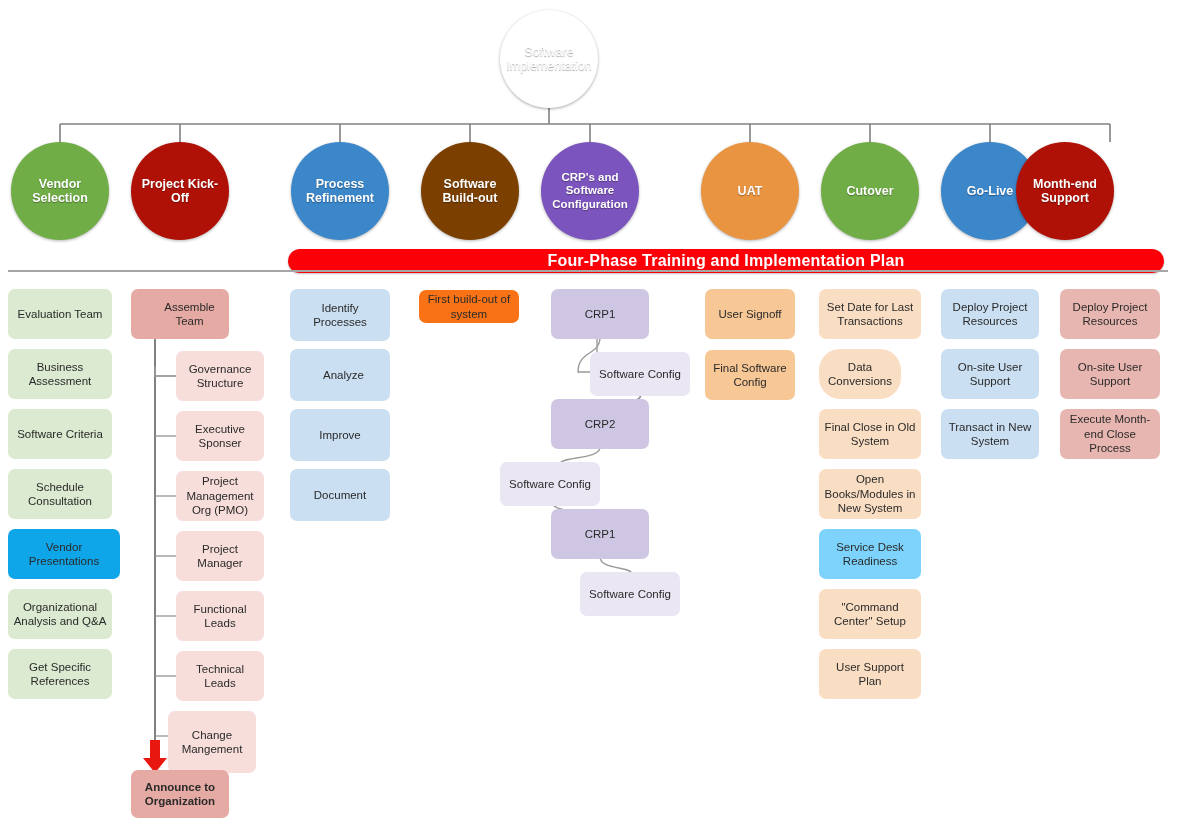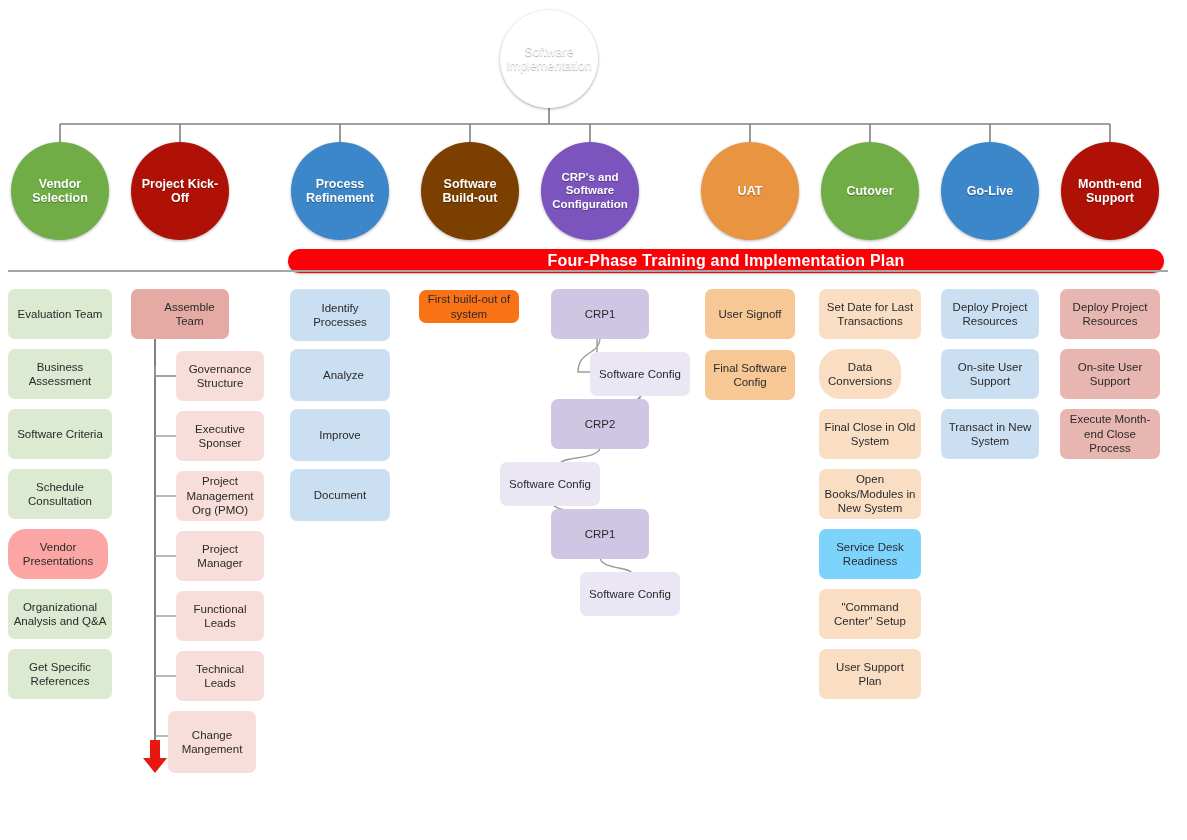--- a/index.html
+++ b/index.html
@@ -136,21 +136,21 @@
   </div>
   <div class="circle phase" style="left:701px;top:142px;background:#e89440;">
     <span>UAT</span>
   </div>
   <div class="circle phase" style="left:821px;top:142px;background:#70ad47;">
     <span>Cutover</span>
   </div>
   <div class="circle phase" style="left:941px;top:142px;background:#3b87ca;">
     <span>Go-Live</span>
   </div>
-  <div class="circle phase" style="left:1061px;top:142px;background:#b01106;">
+  <div class="circle phase" style="left:1016px;top:142px;background:#b01106;">
     <span>Month-end Support</span>
   </div>
 
   <div class="banner" style="left:288px;top:249px;width:876px;height:24px;">
     <span>Four-Phase Training and Implementation Plan</span>
   </div>
 
   <div class="divider" style="left:8px;top:270px;width:1160px;"></div>
 
   <div class="node" style="left:8px;top:289px;width:104px;height:50px;background:#dbead0;">
@@ -158,21 +158,21 @@
     </div>
   <div class="node" style="left:8px;top:349px;width:104px;height:50px;background:#dbead0;">
     <span>Business Assessment</span>
     </div>
   <div class="node" style="left:8px;top:409px;width:104px;height:50px;background:#dbead0;">
     <span>Software Criteria</span>
     </div>
   <div class="node" style="left:8px;top:469px;width:104px;height:50px;background:#dbead0;">
     <span>Schedule Consultation</span>
     </div>
-  <div class="node" style="left:8px;top:529px;width:100px;height:50px;background:#fca5a5;border-radius:18px;">
+  <div class="node" style="left:8px;top:529px;width:112px;height:50px;background:#0ea5e9;">
     <span>Vendor Presentations</span>
     </div>
   <div class="node" style="left:8px;top:589px;width:104px;height:50px;background:#dbead0;justify-content:flex-end;">
     <span>Organizational Analysis and Q&amp;A</span>
     </div>
   <div class="node" style="left:8px;top:649px;width:104px;height:50px;background:#dbead0;">
     <span>Get Specific References</span>
     </div>
 
   <div class="node" style="left:131px;top:289px;width:98px;height:50px;background:#e5aaa4;padding-left:24px;">
@@ -198,20 +198,23 @@
     <span>Technical Leads</span>
     </div>
   <div class="node" style="left:168px;top:711px;width:88px;height:62px;background:#f7dedb;">
     <span>Change Mangement</span>
     </div>
 
   <svg class="arrow" style="left:141px;top:740px;width:28px;height:34px;" viewBox="0 0 28 34">
     <polygon points="9,0 19,0 19,18 26,18 14,33 2,18 9,18" fill="#e8170f"></polygon>
   </svg>
 
+  <div class="node bold" style="left:131px;top:770px;width:98px;height:48px;background:#e5aaa4;">
+    <span>Announce to Organization</span>
+    </div>
 
   <div class="node" style="left:290px;top:289px;width:100px;height:52px;background:#cbdff2;">
     <span>Identify Processes</span>
     </div>
   <div class="node" style="left:290px;top:349px;width:100px;height:52px;background:#cbdff2;padding-left:12px;">
     <span>Analyze</span>
     </div>
   <div class="node" style="left:290px;top:409px;width:100px;height:52px;background:#cbdff2;">
     <span>Improve</span>
     </div>

